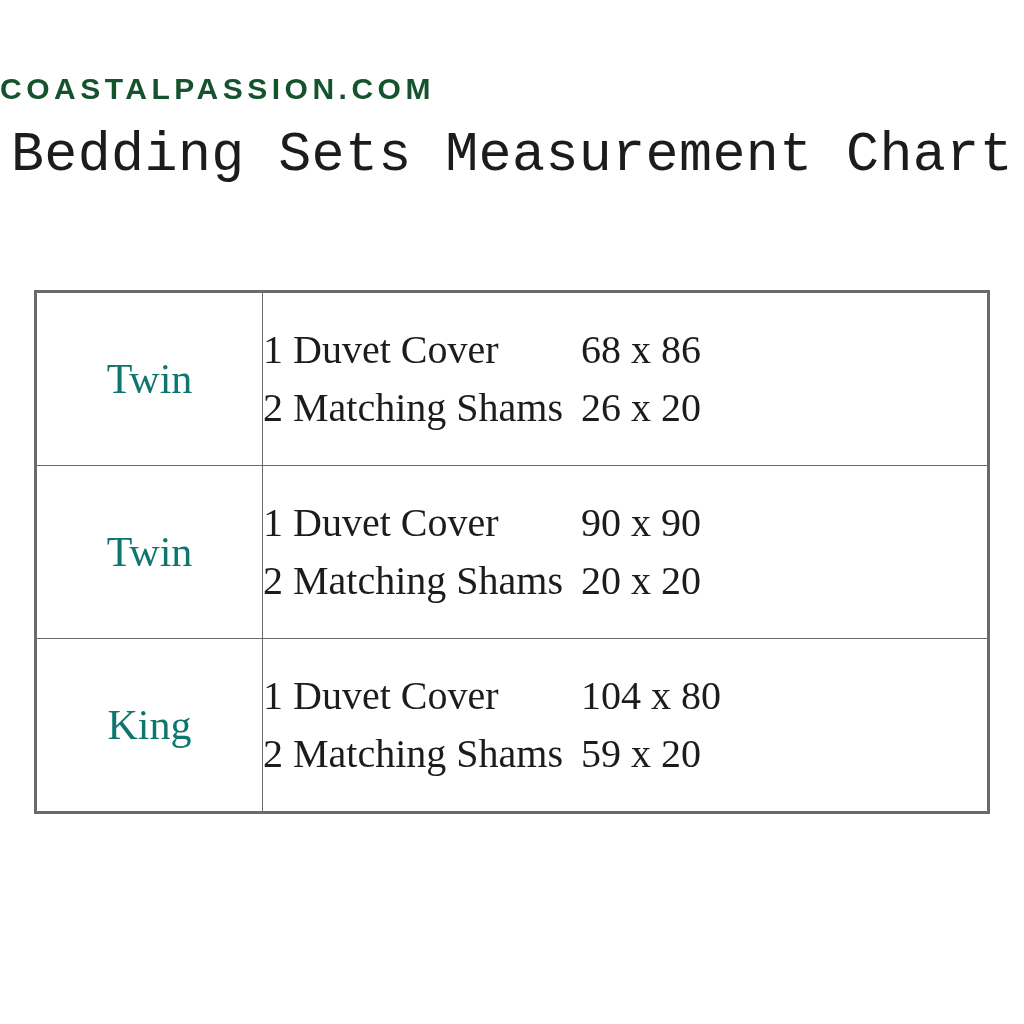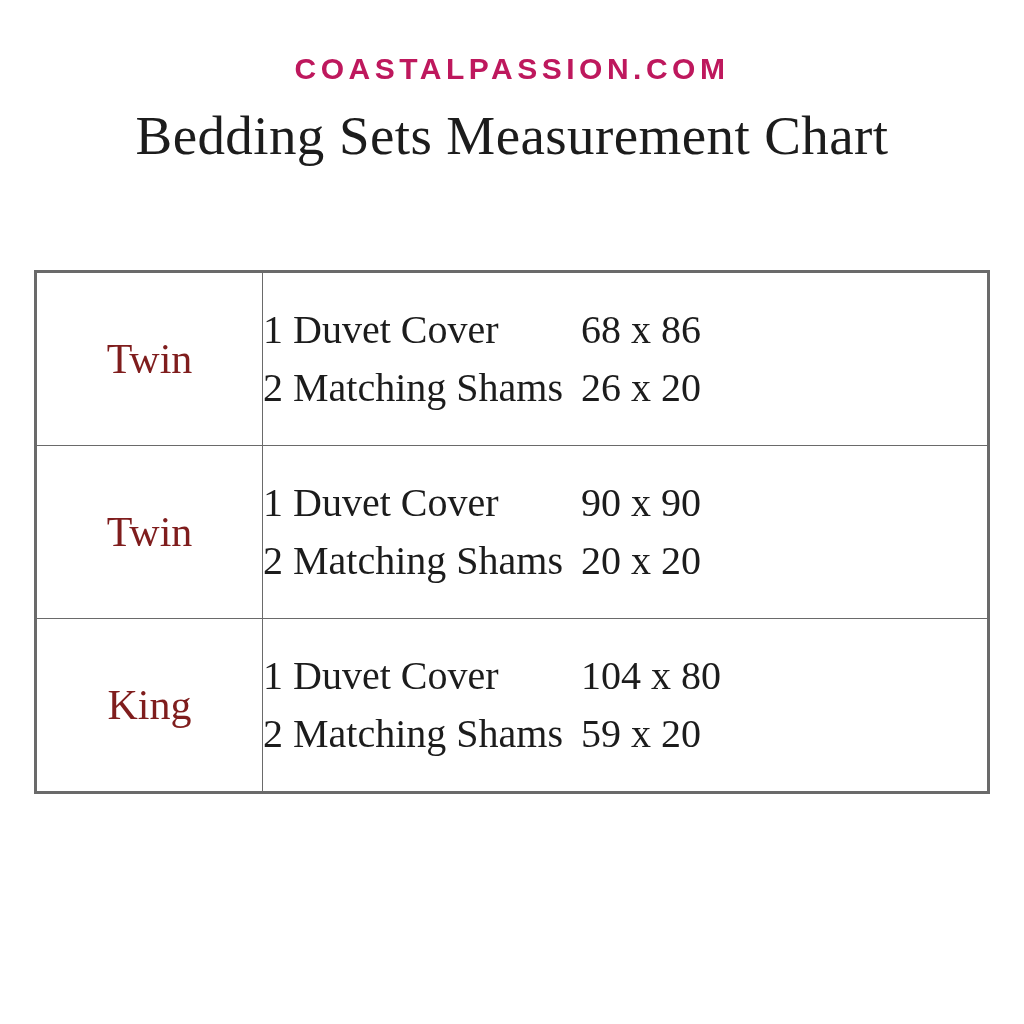--- a/index.html
+++ b/index.html
@@ -14,31 +14,30 @@
     color: #1a1a1a;
     overflow: hidden;
   }
   .page {
     width: 1024px;
     height: 1024px;
     box-sizing: border-box;
     position: relative;
   }
   .brand {
-    text-align: center;
     font-family: "Liberation Sans", sans-serif;
     font-size: 30px;
     letter-spacing: 4.5px;
     font-weight: 600;
-    color: #be185d;
-    margin-top: 52px;
+    color: #14532d;
+    margin-top: 72px;
   }
   .title {
     text-align: center;
-    font-family: Liberation Serif, serif;
+    font-family: Liberation Mono, monospace;
     font-size: 55px;
     font-weight: 400;
     color: #1c1c1c;
     margin-top: 18px;
     letter-spacing: 0.4px;
   }
   .chart {
     position: absolute;
     left: 34px;
     top: 218px;
@@ -54,21 +53,21 @@
   .chart td {
     border: 1.5px solid #6a6a6a;
     padding: 0;
     vertical-align: middle;
   }
   .size-cell {
     width: 225px;
     text-align: center;
     font-size: 42px;
     height: 172px;
-    color: #7f1d1d;
+    color: #0f766e;
   }
   .detail-cell {
     padding: 10px 0 10px 62px;
     font-size: 40px;
     line-height: 1.45;
     color: #1c1c1c;
   }
   .row-line {
     display: flex;
     align-items: baseline;

